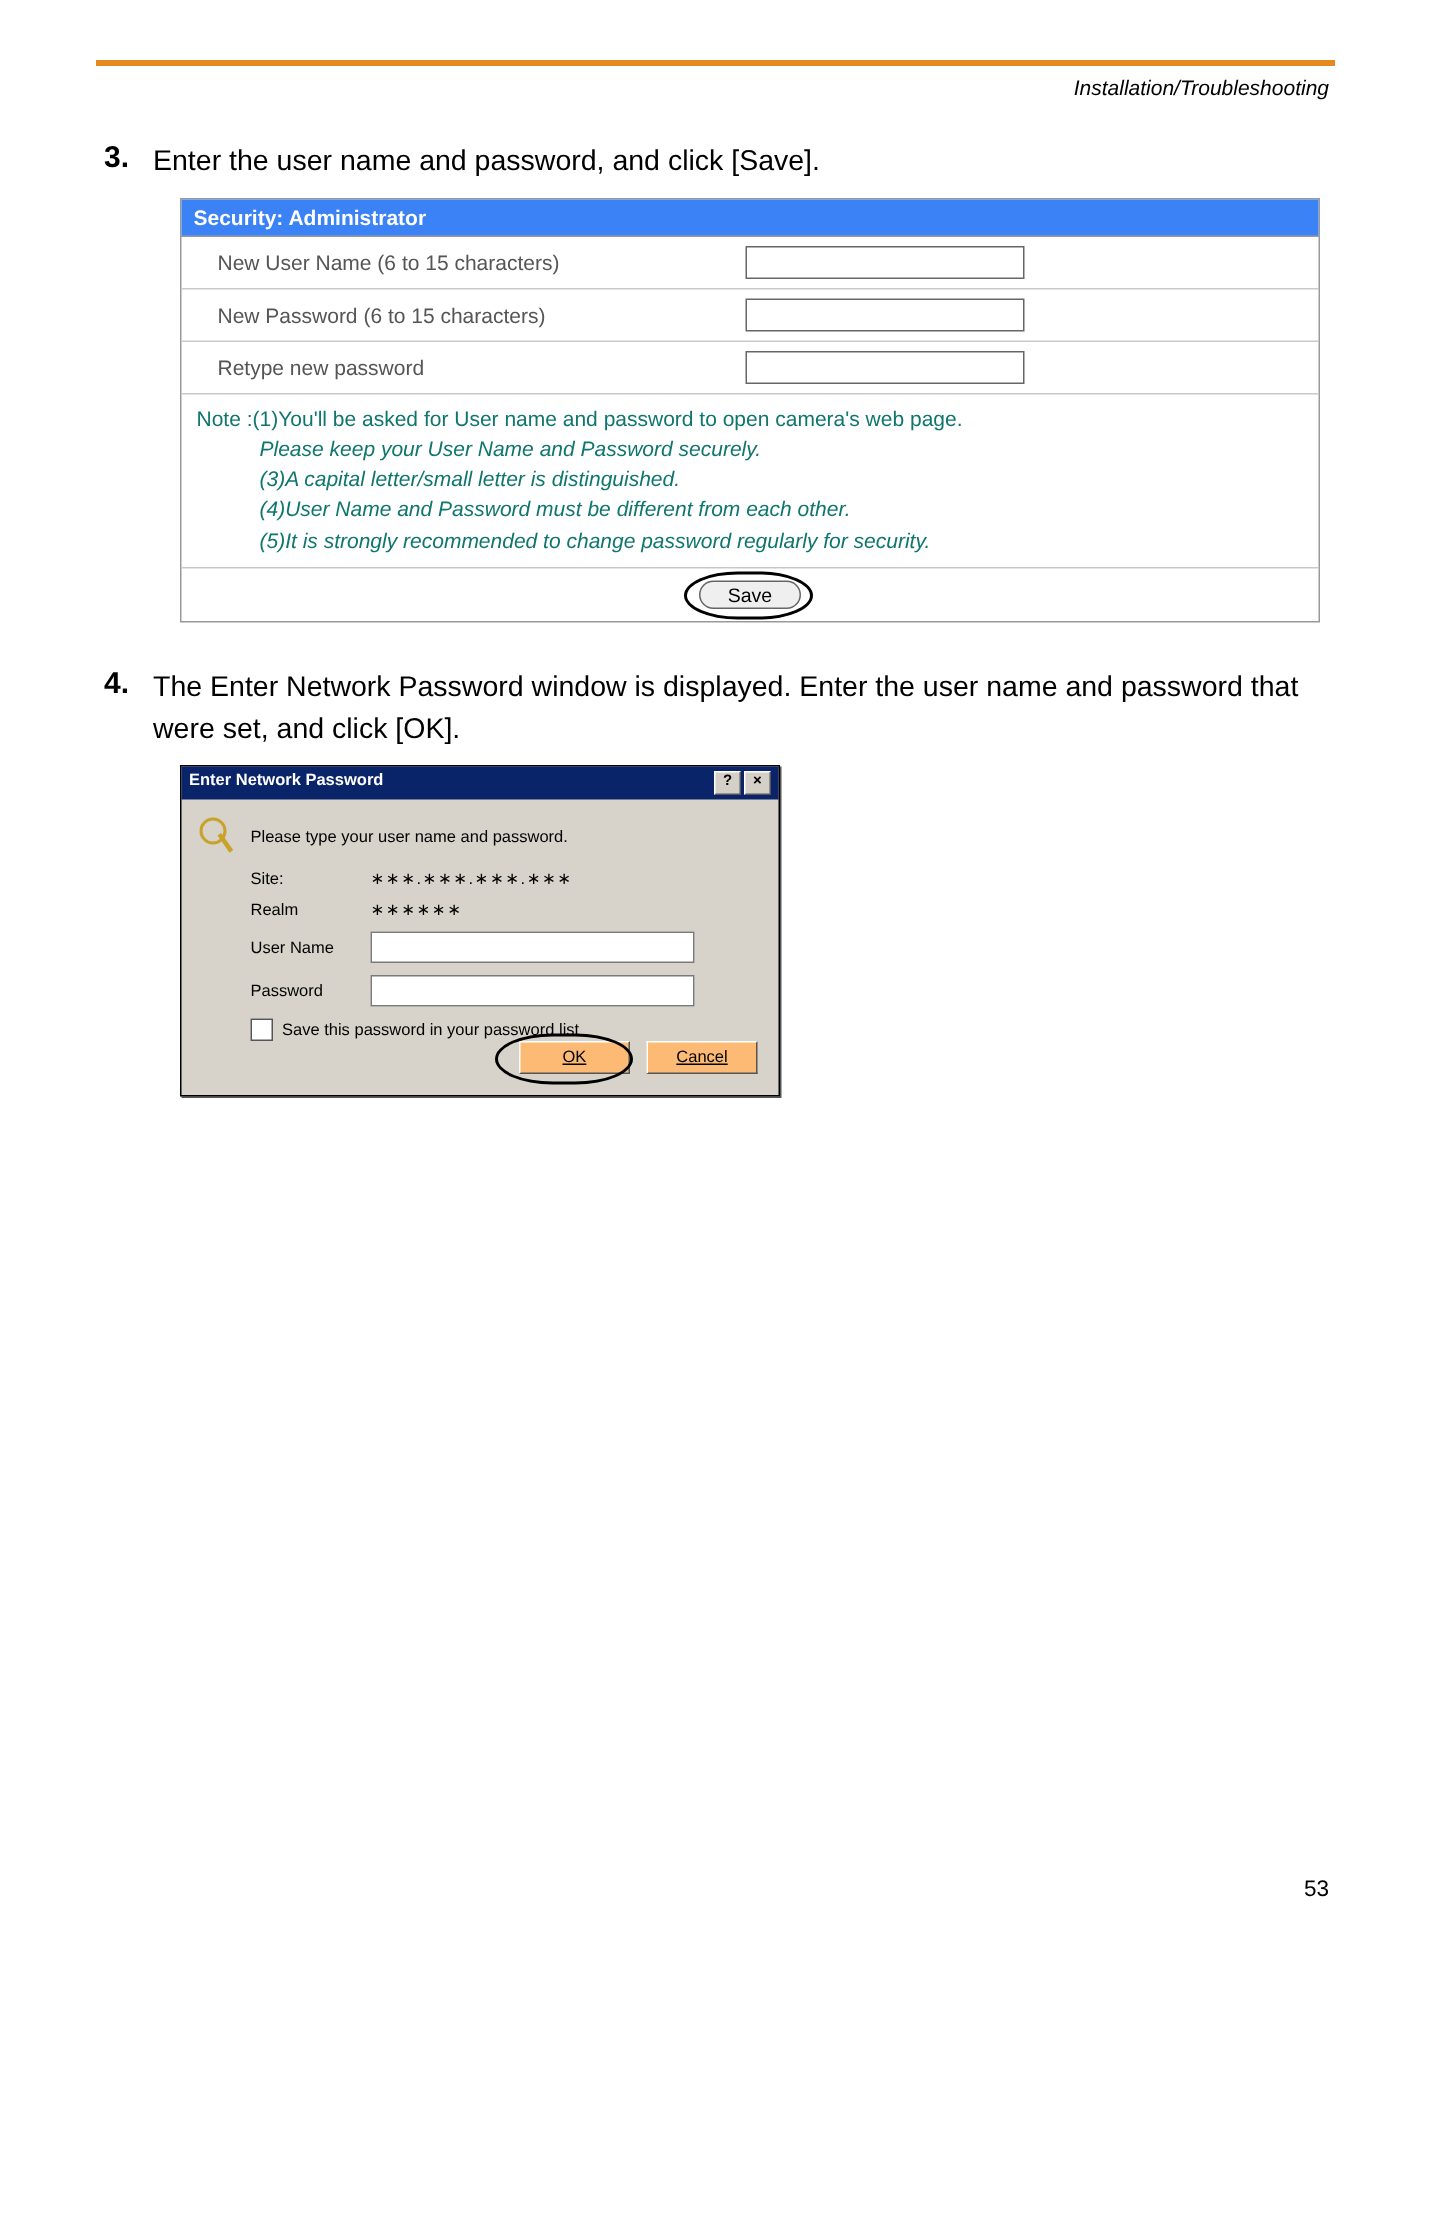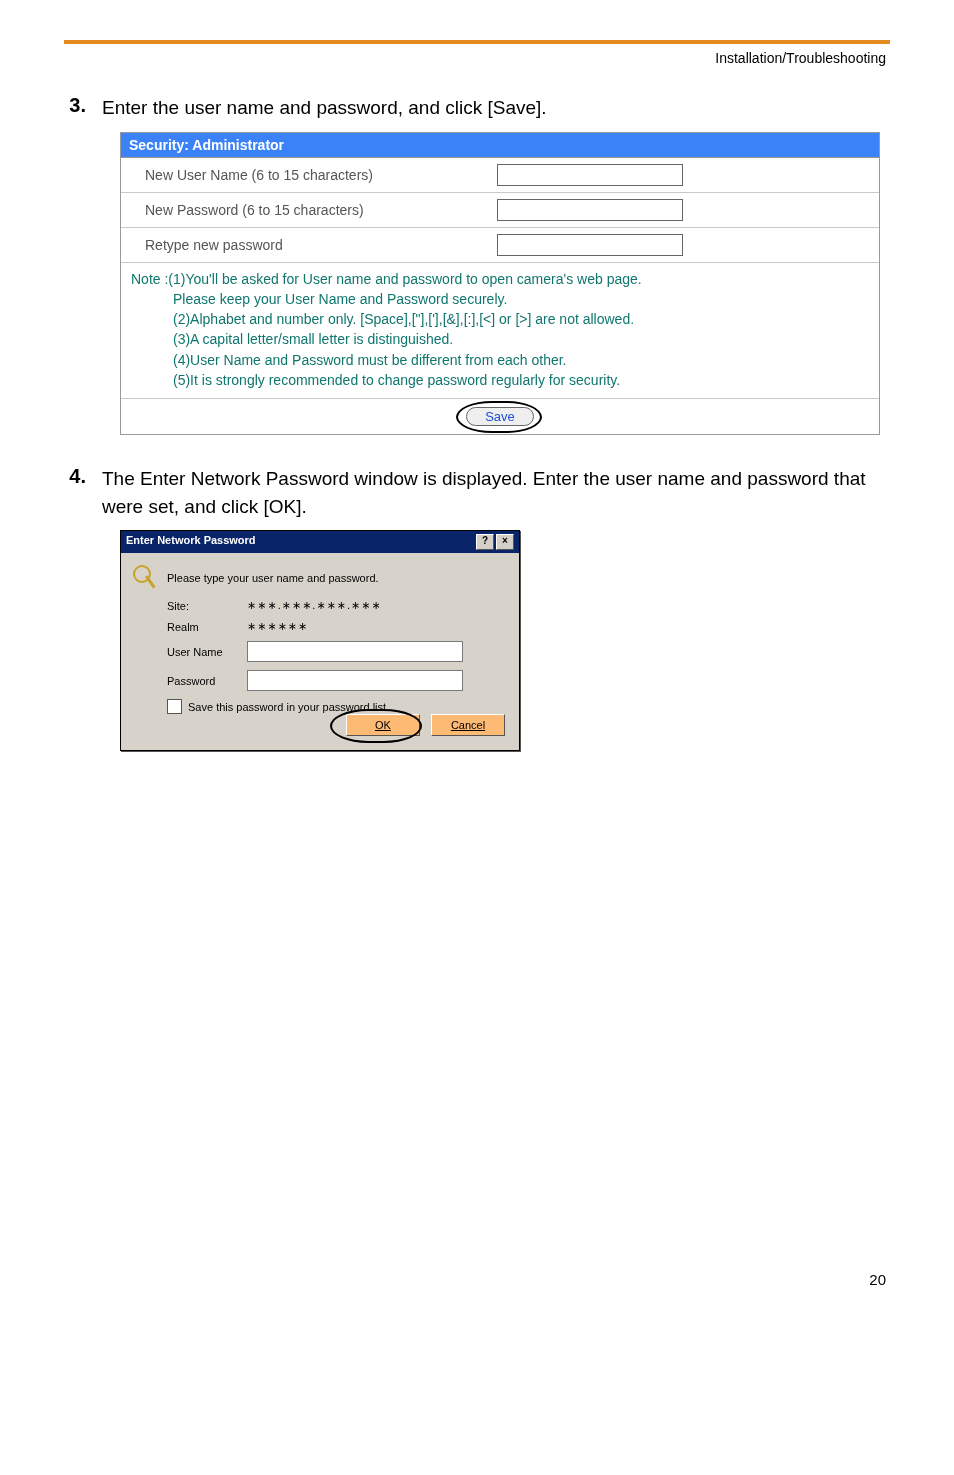--- a/index.html
+++ b/index.html
@@ -15,20 +15,21 @@
   }
   .header-line {
     border-top: 4px solid #e58a1f;
     margin-bottom: 6px;
   }
   .header-right {
     text-align: right;
     font-size: 14px;
     margin-bottom: 28px;
     padding-right: 4px;
+    font-style: italic;
   }
   .step {
     display: flex;
     align-items: flex-start;
     gap: 16px;
     margin-bottom: 10px;
   }
   .step-num {
     font-weight: bold;
     font-size: 20px;
@@ -73,33 +74,33 @@
     border: 1px solid #666;
     background: #fff;
     font-size: 13px;
   }
   .sec-note {
     color: #0f766e;
     padding: 6px 10px 8px 10px;
     line-height: 1.45;
     border-bottom: 1px solid #c9c9c9;
   }
-  .sec-note .indent { padding-left: 42px; display: block; }
+  .sec-note .indent { padding-left: 42px; display: block; font-style: italic; }
   .sec-footer {
     text-align: center;
     padding: 8px 0 8px 0;
   }
   .pill-btn {
     display: inline-block;
     position: relative;
   }
   .pill-btn button {
     border: 1px solid #666;
     background: #efefef;
-    color: #1d4ed8;
+    color: #000000;
     border-radius: 11px;
     padding: 1px 18px;
     font-size: 13px;
     cursor: pointer;
     text-align: right;
   }
   .circle-mark {
     position: absolute;
     border: 2px solid #000;
     border-radius: 50%/60%;
@@ -237,21 +238,20 @@
       <input type="text" style="">
     </div>
     <div class="sec-row">
       <div class="lbl">Retype new password</div>
       <input type="text" style="">
     </div>
 
     <div class="sec-note">
       <span>Note :</span><span>(1)You'll be asked for User name and password to open camera's web page.</span><br>
       <span class="indent">Please keep your User Name and Password securely.</span>
-      <span class="indent">(2)Alphabet and number only. [Space],["],['],[&amp;],[:],[&lt;] or [&gt;] are not allowed.</span>
       <span class="indent">(3)A capital letter/small letter is distinguished.</span>
       <span class="indent">(4)User Name and Password must be different from each other.</span>
       <span class="indent">(5)It is strongly recommended to change password regularly for security.</span>
     </div>
 
     <div class="sec-footer">
       <span class="pill-btn">
         <button>Save</button>
         <span class="circle-mark circle-save"></span>
       </span>
@@ -312,14 +312,14 @@
         <span class="wrap">
           <button class="win">OK</button>
           <span class="circle-mark circle-ok"></span>
         </span>
         <button class="win">Cancel</button>
       </div>
 
     </div>
   </div>
 
-  <div class="page-num">20</div>
+  <div class="page-num">53</div>
 </div>
 
 </body></html>

